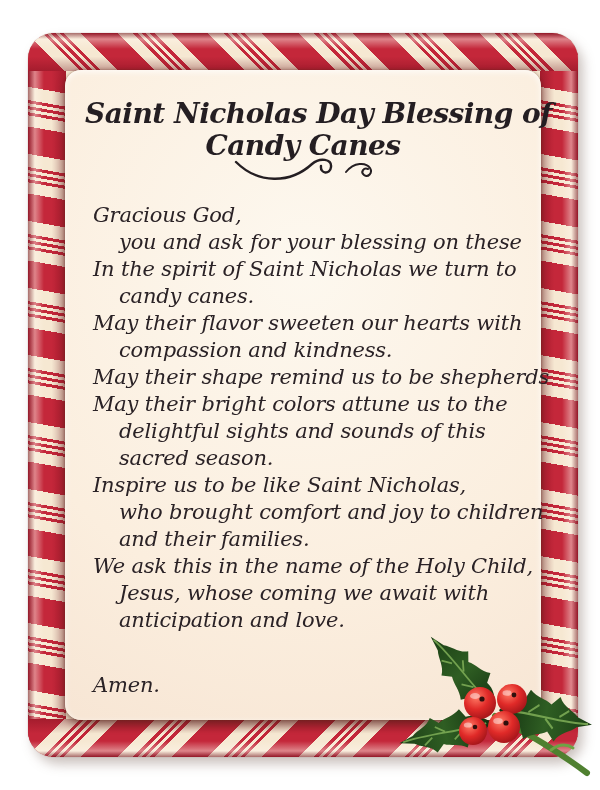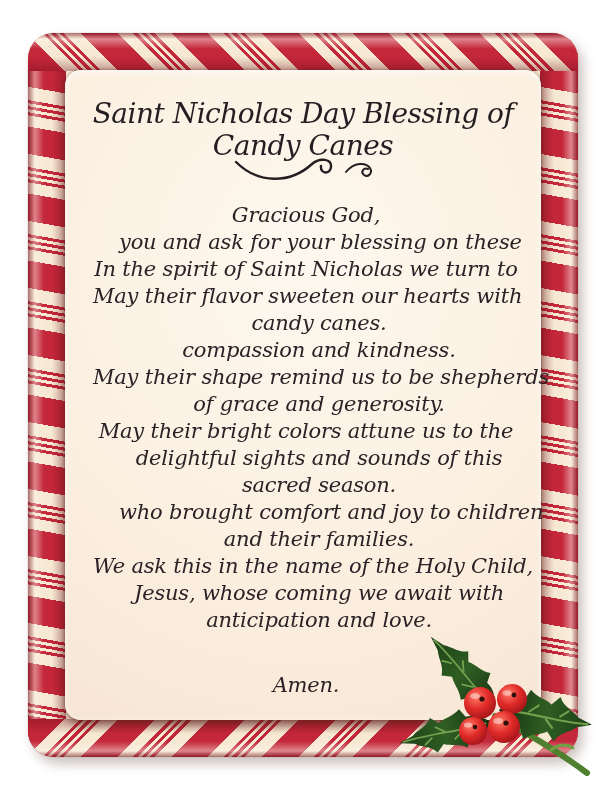--- a/index.html
+++ b/index.html
@@ -73,31 +73,31 @@
   
   .panel{
     position:absolute;inset:37px;z-index:3;border-radius:16px;
     background:radial-gradient(120% 95% at 50% 30%, #fdf8ef 0%, #fbeede 55%, #f5e1cf 100%);
     box-shadow:0 5px 9px rgba(85,35,25,.55), 0 0 3px rgba(85,35,25,.45),
                inset 0 2px 6px rgba(255,255,255,.8);
     padding:14px 20px;box-sizing:border-box;
   }
   .title{
     text-align:center;margin-top:14px;
-    font-style:italic;font-weight:normal;color:#241e22;
+    font-style:italic;font-weight:bold;color:#241e22;
     font-size:28px;line-height:1.15;letter-spacing:-0.5px;
   }
   .title .tline{white-space:nowrap;display:block;}
   .flourish{display:block;margin:-4px auto 0 auto;}
   .prayer{
     margin:18px 2px 0 8px;
     font-style:italic;color:#2a2226;
     font-size:21px;line-height:27px;letter-spacing:-0.2px;
   }
-  .prayer .line{white-space:nowrap;text-align:center;}
+  .prayer .line{white-space:nowrap;}
   .prayer .indent{padding-left:26px;}
   .prayer .space-before{margin-top:38px;}
   
   .holly{position:absolute;left:383px;top:610px;width:212px;height:168px;z-index:5;}
 </style>
 </head>
 <body>
 
 <div class="card">
   <div class="strip strip-left"></div>
@@ -113,28 +113,28 @@
 
     <svg class="flourish" width="150" height="26" viewBox="0 0 150 26">
       <path d="M8,4 C30,26 62,26 84,6 C92,-1 104,1 103,9 C102,17 92,16 93,8" fill="none" stroke="#241e22" stroke-width="2.4" stroke-linecap="round"></path>
       <path d="M118,14 C126,4 138,4 142,10 C145,15 140,20 136,17 C132,14 136,9 140,11" fill="none" stroke="#241e22" stroke-width="2" stroke-linecap="round"></path>
     </svg>
 
     <div class="prayer" id="prayer-lines">
         <div class="line">Gracious God,</div>
         <div class="line indent">you and ask for your blessing on these</div>
         <div class="line">In the spirit of Saint Nicholas we turn to</div>
+        <div class="line indent">candy canes.</div>
         <div class="line">May their flavor sweeten our hearts with</div>
-        <div class="line indent">candy canes.</div>
         <div class="line indent">compassion and kindness.</div>
         <div class="line">May their shape remind us to be shepherds</div>
-        <div class="line indent">of grace and generosity.</div>
         <div class="line">May their bright colors attune us to the</div>
         <div class="line indent">delightful sights and sounds of this</div>
         <div class="line indent">sacred season.</div>
+        <div class="line">Inspire us to be like Saint Nicholas,</div>
         <div class="line indent">who brought comfort and joy to children</div>
         <div class="line indent">and their families.</div>
         <div class="line">We ask this in the name of the Holy Child,</div>
         <div class="line indent">Jesus, whose coming we await with</div>
         <div class="line indent">anticipation and love.</div>
         <div class="line space-before">Amen.</div>
       </div>
   </div>
 </div>
 

